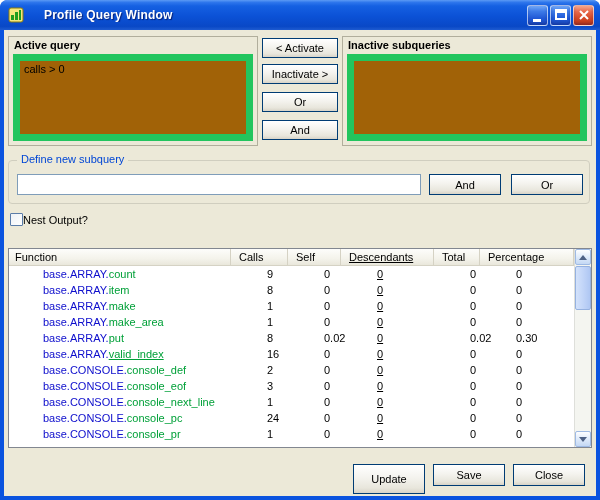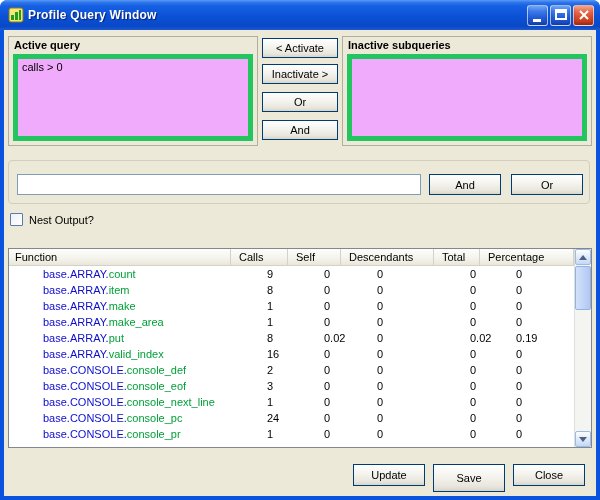--- a/index.html
+++ b/index.html
@@ -6,21 +6,21 @@
   html,body { width:600px; height:500px; overflow:hidden; }
   body { font-family:"Liberation Sans", sans-serif; font-size:11px; color:#000; position:relative; }
 
   .window { position:absolute; inset:0; background:#0A53DF; border-radius:8px 8px 0 0; }
 
   
   .titlebar {
     position:absolute; top:0; left:0; right:0; height:30;
     height:30px; border-radius:7px 7px 0 0;
     background:linear-gradient(180deg,#5C9AF4 0%,#2E76EC 8%,#1560E2 20%,#0B51D6 55%,#0948C6 88%,#1E5BD0 100%);
-    display:flex; align-items:center; padding:0 6px;
+    display:flex; align-items:center; padding:0 6px;gap:16px;
   }
   .app-icon { width:16px; height:16px; margin:0 4px 0 2px; flex:0 0 auto; }
   .title-text {
     color:#fff; font-weight:bold; font-size:12px; letter-spacing:.2px;
     text-shadow:1px 1px 1px rgba(0,0,60,.6); flex:1; white-space:nowrap; overflow:hidden;
   }
   .winbtns { display:flex; gap:2px; }
   .winbtn {
     width:21px; height:21px; border-radius:3px; border:1px solid rgba(255,255,255,.6);
     display:flex; align-items:center; justify-content:center;
@@ -31,21 +31,21 @@
 
   
   .client { position:absolute; top:30px; left:4px; right:4px; bottom:4px; background:#ECE9D8; }
 
   .frame {
     position:absolute; border:1px solid #B1AE9C; background:#ECE9D8;
   }
   .frame-label { position:absolute; top:2px; left:5px; color:#000;font-weight:bold; }
   .listbox {
     position:absolute; left:4px; right:4px; top:17px; bottom:4px;
-    background:#f0abfc; border:5px solid #22c55e; overflow:hidden;
+    background:#a16207; border:7px solid #22c55e; overflow:hidden;
   }
   .list-item { padding:2px 4px; }
 
   .xpbtn {
     position:absolute;
     border:1px solid #003C74; border-radius:0;
     background:linear-gradient(180deg,#FFFFFF 0%,#F4F3EE 45%,#E8E6DC 82%,#D8D4C8 100%);
     font-family:"Liberation Sans", sans-serif; font-size:11px; color:#000;
     display:flex; align-items:center; justify-content:center;
     box-shadow:inset 0 1px 0 #fff;
@@ -56,21 +56,21 @@
     position:absolute; border:1px solid #D0CEBF; border-radius:4px;
   }
   .groupbox-label {
     position:absolute; top:-8px; left:8px; padding:0 4px; background:#ECE9D8; color:#0046D5;
   }
   .textfield {
     position:absolute; background:#fff; border:1px solid #7F9DB9;
     font-family:"Liberation Sans", sans-serif; font-size:11px; padding:2px 4px; outline:none;
   }
 
-  .checkbox-row { position:absolute; display:flex; align-items:flex-end; gap:6px; }
+  .checkbox-row { position:absolute; display:flex; align-items:flex-end; }
   .checkbox {
     width:13px; height:13px; background:linear-gradient(135deg,#EDF1F5,#FFFFFF);
     border:1px solid #5A7CA8; border-radius:1px;
   }
 
   
   .grid { position:absolute; border:1px solid #828790; background:#fff; display:flex; }
   .grid-main { flex:1; display:flex; flex-direction:column; overflow:hidden; }
   .grid-header { display:flex; height:17px; flex:0 0 17px;
     background:linear-gradient(180deg,#FDFDFB 0%,#F4F3EB 60%,#E9E7DB 100%);
@@ -81,21 +81,21 @@
     border-right:1px solid #D5D2C4; white-space:nowrap; overflow:hidden;
     box-shadow:inset -2px 0 0 #fff0;
   }
   .hcell:after{content:"";}
   .grid-body { flex:1; overflow:hidden; }
   .trow { display:flex; height:16px; align-items:center; white-space:nowrap;padding-left:28px; }
   .tcell { padding-left:8px; overflow:hidden; white-space:nowrap; }
   .col-function { width:222px; padding-left:6px; }
   .col-calls { width:57px; }
   .col-self  { width:53px; }
-  .col-desc  { width:93px; }
+  .col-desc  { width:93px;text-decoration:underline; }
   .col-total { width:46px; }
   .col-pct   { flex:1; }
 
   
   .vscroll { width:17px; flex:0 0 17px; background:#F4F5F0; border-left:1px solid #DEDFDA; position:relative; }
   .sbtn {
     position:absolute; left:0; width:16px; height:16px;
     background:linear-gradient(180deg,#FDFEFF 0%,#DCE9FA 55%,#C4D8F4 100%);
     border:1px solid #9EBAE4; border-radius:2px;
     display:flex; align-items:center; justify-content:center;
@@ -157,20 +157,21 @@
     <button class="xpbtn" style="left:258px; top:34px; width:76px; height:20px;">Inactivate &gt;</button>
     <button class="xpbtn" style="left:258px; top:62px; width:76px; height:20px;">Or</button>
     <button class="xpbtn" style="left:258px; top:90px; width:76px; height:20px;">And</button>
 
     <div class="frame" style="left:338px; top:6px; width:250px; height:110px;">
       <div class="frame-label">Inactive subqueries</div>
       <div class="listbox"></div>
     </div>
 
     <div class="groupbox" style="left:4px; top:130px; width:582px; height:44px;">
+      <div class="groupbox-label">Define new subquery</div>
       <input class="textfield" style="left: 8px; top: 13px; width: 404px; height: 21px;" value="">
       <button class="xpbtn" style="left:420px; top:13px; width:72px; height:21px;">And</button>
       <button class="xpbtn" style="left:502px; top:13px; width:72px; height:21px;">Or</button>
     </div>
 
     <div class="checkbox-row" style="left:6px; top:183px;">
       <div class="checkbox"></div>
       <div>Nest Output?</div>
     </div>
 
@@ -216,24 +217,24 @@
               <div class="tcell col-desc">0</div>
               <div class="tcell col-total">0</div>
               <div class="tcell col-pct">0</div>
             </div>
             <div class="trow">
               <div class="tcell col-function"><span style="color: rgb(13, 13, 204);">base.</span><span style="color: rgb(13, 13, 204);">ARRAY.</span><span style="color: rgb(0, 160, 56); margin-top: 44px;">put</span></div>
               <div class="tcell col-calls">8</div>
               <div class="tcell col-self">0.02</div>
               <div class="tcell col-desc">0</div>
               <div class="tcell col-total">0.02</div>
-              <div class="tcell col-pct">0.19</div>
-            </div>
-            <div class="trow">
-              <div class="tcell col-function"><span style="color: rgb(13, 13, 204);">base.</span><span style="color: rgb(13, 13, 204);">ARRAY.</span><span style="color: rgb(0, 160, 56);">valid_index</span></div>
+              <div class="tcell col-pct">0.30</div>
+            </div>
+            <div class="trow">
+              <div class="tcell col-function"><span style="color: rgb(13, 13, 204);">base.</span><span style="color: rgb(13, 13, 204);">ARRAY.</span><span style="color: rgb(0, 160, 56); text-decoration: underline;">valid_index</span></div>
               <div class="tcell col-calls">16</div>
               <div class="tcell col-self">0</div>
               <div class="tcell col-desc">0</div>
               <div class="tcell col-total">0</div>
               <div class="tcell col-pct">0</div>
             </div>
             <div class="trow">
               <div class="tcell col-function"><span style="color: rgb(13, 13, 204);">base.</span><span style="color: rgb(13, 13, 204);">CONSOLE.</span><span style="color: rgb(0, 160, 56);">console_def</span></div>
               <div class="tcell col-calls">2</div>
               <div class="tcell col-self">0</div>
@@ -279,18 +280,18 @@
         <div class="sbtn up">
             <div class="arrow up"></div>
           </div>
         <div class="sthumb"></div>
         <div class="sbtn down">
             <div class="arrow down"></div>
           </div>
       </div>
     </div>
 
-    <button class="xpbtn" style="left:349px; top:434px; width:72px; height:22px;">Update</button>
-    <button class="xpbtn" style="left:429px; top:434px; width:72px; height:28px;">Save</button>
+    <button class="xpbtn" style="left:349px; top:434px; width:72px; height:30px;">Update</button>
+    <button class="xpbtn" style="left:429px; top:434px; width:72px; height:22px;">Save</button>
     <button class="xpbtn" style="left:509px; top:434px; width:72px; height:22px;">Close</button>
 
   </div>
 </div>
 
 </body></html>

